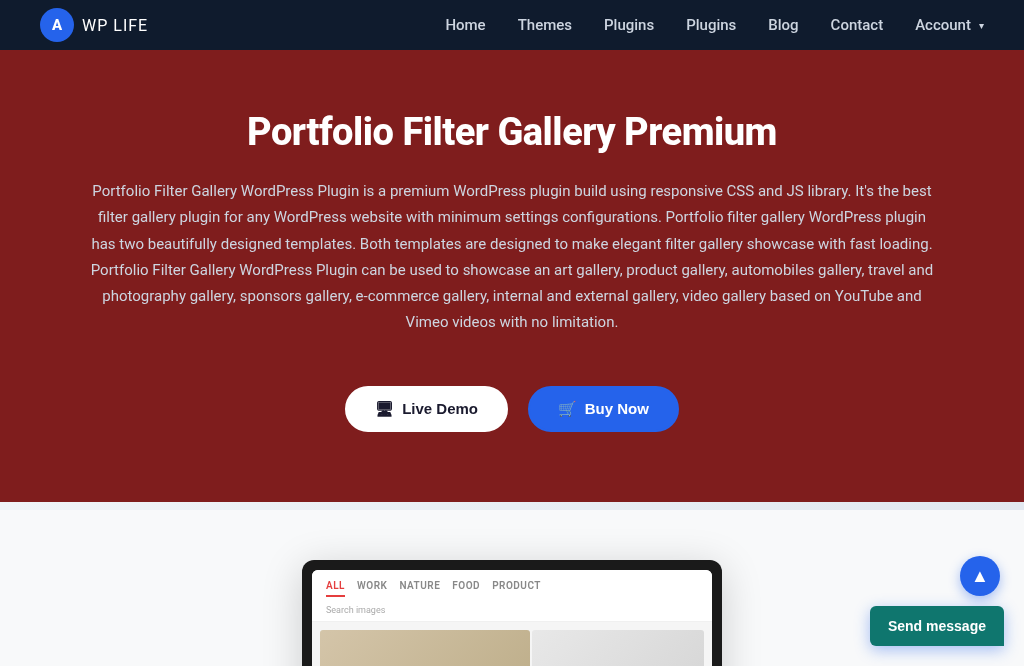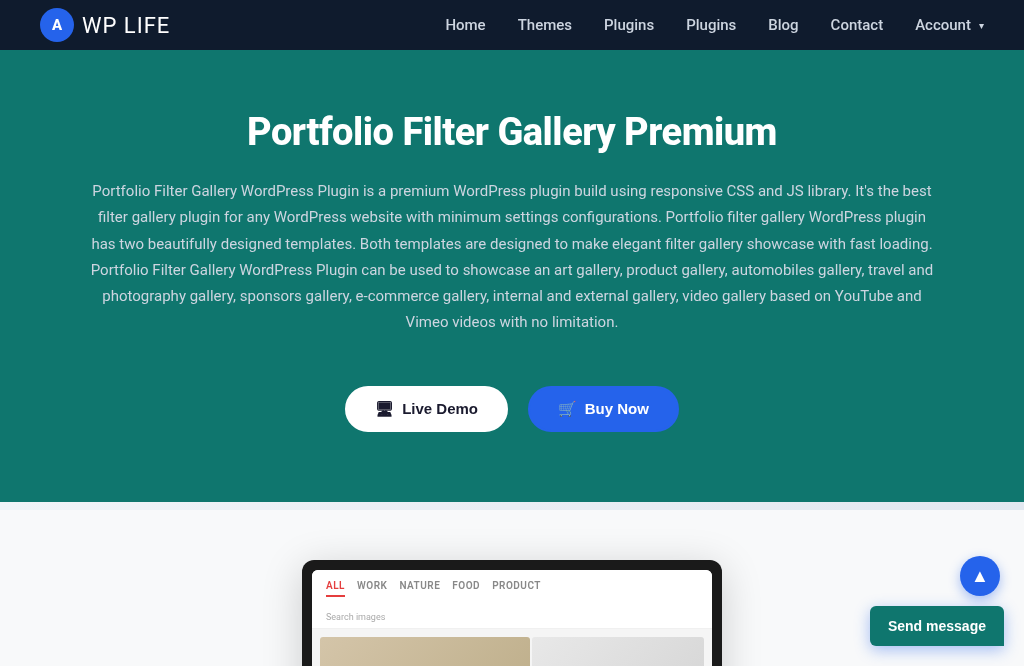--- a/index.html
+++ b/index.html
@@ -28,21 +28,21 @@
       border-radius: 50%;
       display: flex;
       align-items: center;
       justify-content: center;
       color: white;
       font-weight: 800;
       font-size: 15px;
     }
     .logo-text {
       color: white;
-      font-size: 22px;
+      font-size: 16px;
       font-weight: 700;
       letter-spacing: 1px;
     }
     .logo-text span {
       color: white;
       font-weight: 400;
     }
     nav {
       display: flex;
       align-items: center;
@@ -60,21 +60,21 @@
       align-items: center;
       gap: 8px;
     }
     .chevron-down {
       font-size: 10px;
       color: #cdd5e0;
     }
 
     
     .hero {
-      background-color: #0f766e;
+      background-color: #7f1d1d;
       padding: 60px 40px 70px;
       text-align: center;
       color: white;
     }
     .hero h1 {
       font-size: 38px;
       font-weight: 800;
       margin-bottom: 24px;
       letter-spacing: -0.5px;
     }
@@ -166,21 +166,21 @@
       color: #888;
       font-weight: 600;
       letter-spacing: 0.5px;
     }
     .screen-tab-active {
       color: #e53e3e;
       border-bottom: 2px solid #e53e3e;
       padding-bottom: 4px;
     }
     .screen-search {
-      margin-top: 15px;
+      margin-top: 8px;
       font-size: 9px;
       color: #aaa;
     }
     .screen-body {
       display: flex;
       gap: 2px;
       padding: 8px;
       background: #f5f5f5;
       height: 150px;
     }

